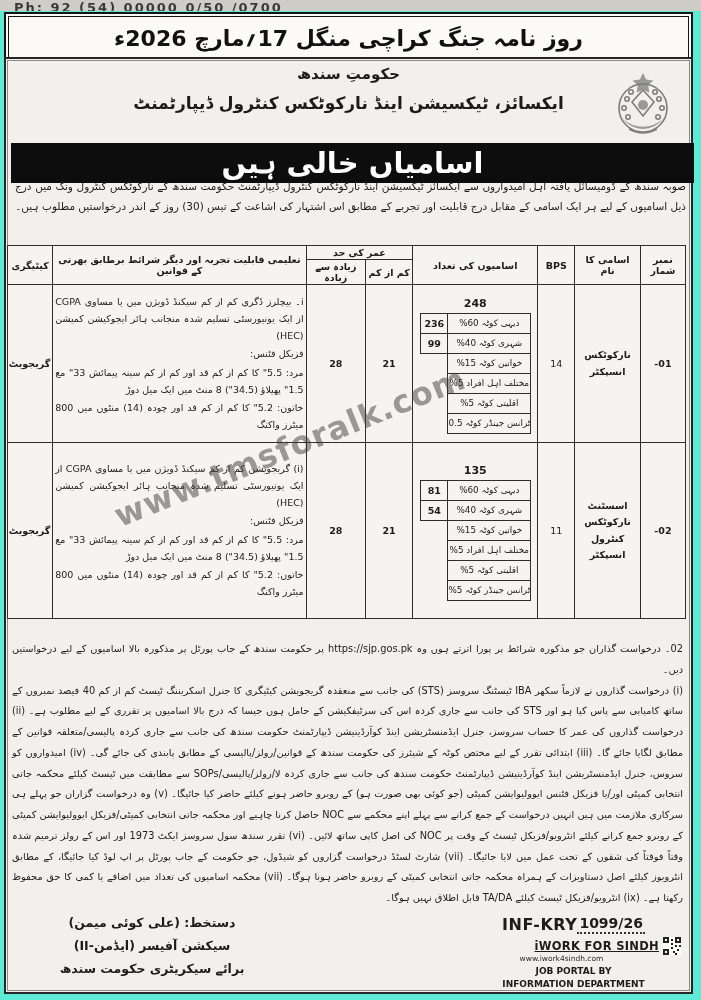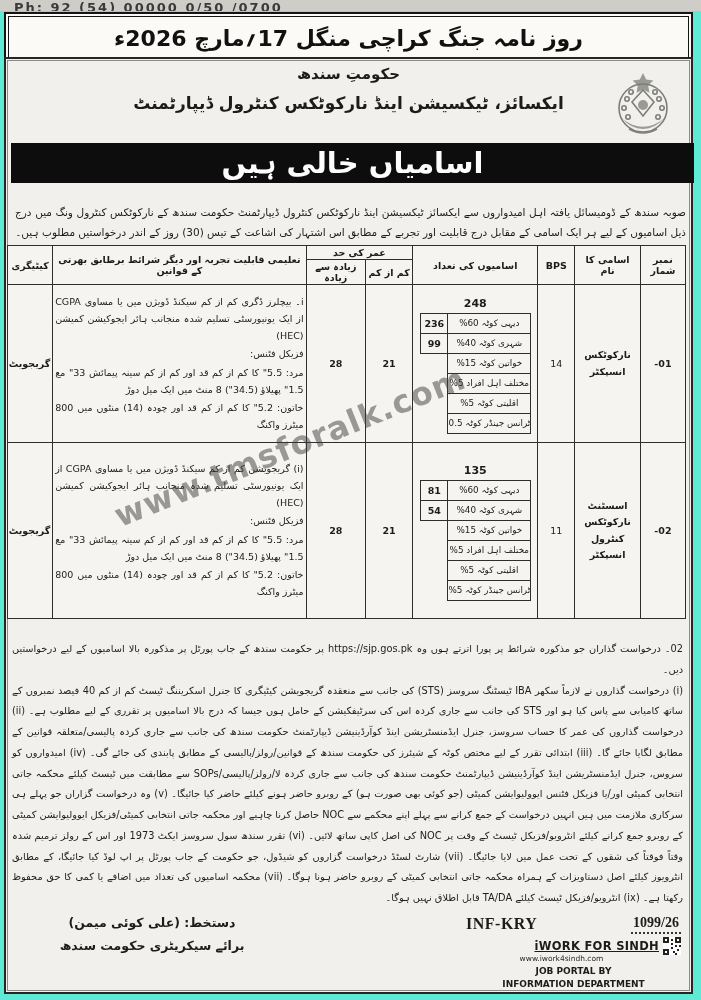--- a/index.html
+++ b/index.html
@@ -20,21 +20,21 @@
             border:2px solid #262626;box-sizing:border-box;}
   .main-inner{position:absolute;inset:1px;border:1px solid #8a8a86;}
   .hdr-gov{position:absolute;top:6px;left:0;width:100%;text-align:center;direction:rtl;
            font-weight:bold;font-size:15px;}
   .hdr-dept{position:absolute;top:34px;left:0;width:100%;text-align:center;direction:rtl;
             font-weight:bold;font-size:17px;}
   .emblem{position:absolute;top:2px;right:8px;}
   .banner{position:absolute;top:84px;left:5px;width:683px;height:40px;background:#0d0d0d;
           display:flex;align-items:center;justify-content:center;}
   .banner span{color:#fdfdfd;font-weight:bold;font-size:29px;direction:rtl;letter-spacing:1px;}
-  .intro{position:absolute;top:143px;left:6px;width:671px;direction:rtl;text-align:justify;
+  .intro{position:absolute;top:117px;left:6px;width:671px;direction:rtl;text-align:justify;
          font-size:10.5px;line-height:1.95;padding:0 3px;}
   
   .vac-table{position:absolute;top:186px;right:5px;direction:rtl;border-collapse:collapse;
              table-layout:fixed;width:679px;background:#f6f4f0;}
   .vac-table th,.vac-table td{border:1px solid #2e2e2e;padding:1px 2px;font-size:9.5px;
              vertical-align:middle;text-align:center;box-sizing:border-box;}
   .vac-table th{font-weight:bold;}
   .cell-top{vertical-align:top;padding-top:8px;}
   .serial-cell{direction:ltr;font-weight:bold;font-size:10px;}
   .post-cell{font-weight:bold;font-size:10px;line-height:1.7;}
@@ -52,21 +52,21 @@
   .age-cell{font-size:10.5px;font-weight:bold;direction:ltr;}
   
   .notes{position:absolute;top:580px;left:6px;width:671px;direction:rtl;text-align:justify;
          font-size:9.8px;line-height:2.12;}
   .notes p{margin:0;}
   
   .signature{position:absolute;left:26px;top:852px;width:240px;text-align:center;direction:rtl;
              font-size:12.5px;font-weight:bold;line-height:1.85;}
   
   .inf-block{position:absolute;right:10px;top:856px;width:215px;text-align:center;}
-  .inf-line{display:flex;direction:ltr;justify-content:space-between;align-items:flex-start;font-family:Liberation Serif, serif;}
+  .inf-line{display:flex;direction:ltr;justify-content:center;align-items:flex-start;}
   .inf-label{font-weight:bold;font-size:16px;letter-spacing:.5px;}
   .inf-number{font-weight:bold;font-size:14px;border-bottom:2px dotted #333;padding:0 2px 1px;}
   .portal-line{display:flex;direction:ltr;justify-content:flex-end;align-items:center;gap:4px;margin-top:3px;text-decoration:underline;}
   .portal-name{font-weight:bold;font-size:11.5px;letter-spacing:.3px;}
   .portal-url{font-size:7.5px;color:#2a2a2a;margin-top:-1px;margin-right:24px;}
   .portal-by{font-size:9px;font-weight:bold;line-height:1.4;margin-top:2px;}
   
   .watermark{position:absolute;left:100px;top:428px;width:380px;transform:rotate(-22deg);
              font-size:32px;font-weight:bold;color:rgba(60,60,60,.5);z-index:10;
              pointer-events:none;letter-spacing:1px;text-align:center;}
@@ -225,20 +225,21 @@
     </tbody>
       </table>
 
     <div class="notes">
       <p>02۔ درخواست گذاران جو مذکورہ شرائط پر پورا اترتے ہوں وہ https://sjp.gos.pk پر حکومت سندھ کے جاب پورٹل پر مذکورہ بالا اسامیوں کے لیے درخواستیں دیں۔</p>
       <p>(i) درخواست گذاروں نے لازماً سکھر IBA ٹیسٹنگ سروسز (STS) کی جانب سے منعقدہ گریجویشن کیٹیگری کا جنرل اسکریننگ ٹیسٹ کم از کم 40 فیصد نمبروں کے ساتھ کامیابی سے پاس کیا ہو اور STS کی جانب سے جاری کردہ اس کی سرٹیفکیشن کے حامل ہوں جیسا کہ درج بالا اسامیوں پر تقرری کے لیے مطلوب ہے۔ (ii) درخواست گذاروں کی عمر کا حساب سروسز، جنرل ایڈمنسٹریشن اینڈ کوآرڈینیشن ڈیپارٹمنٹ حکومت سندھ کی جانب سے جاری کردہ پالیسی/متعلقہ قوانین کے مطابق لگایا جائے گا۔ (iii) ابتدائی تقرر کے لیے مختص کوٹہ کے شیئرز کی حکومت سندھ کے قوانین/رولز/پالیسی کے مطابق پابندی کی جائے گی۔ (iv) امیدواروں کو سروس، جنرل ایڈمنسٹریشن اینڈ کوآرڈینیشن ڈیپارٹمنٹ حکومت سندھ کی جانب سے جاری کردہ لا/رولز/پالیسی/SOPs سے مطابقت میں ٹیسٹ کیلئے محکمہ جاتی انتخابی کمیٹی اور/یا فزیکل فٹنس ایوولیوایشن کمیٹی (جو کوئی بھی صورت ہو) کے روبرو حاضر ہونے کیلئے حاضر کیا جائیگا۔ (v) وہ درخواست گزاران جو پہلے ہی سرکاری ملازمت میں ہیں انہیں درخواست کے جمع کرانے سے پہلے اپنے محکمے سے NOC حاصل کرنا چاہیے اور محکمہ جاتی انتخابی کمیٹی/فزیکل ایوولیوایشن کمیٹی کے روبرو جمع کرانے کیلئے انٹرویو/فزیکل ٹیسٹ کے وقت پر NOC کی اصل کاپی ساتھ لائیں۔ (vi) تقرر سندھ سول سروسز ایکٹ 1973 اور اس کے رولز ترمیم شدہ وقتاً فوقتاً کی شقوں کے تحت عمل میں لایا جائیگا۔ (vii) شارٹ لسٹڈ درخواست گزاروں کو شیڈول، جو حکومت کے جاب پورٹل پر اپ لوڈ کیا جائیگا، کے مطابق انٹرویوز کیلئے اصل دستاویزات کے ہمراہ محکمہ جاتی انتخابی کمیٹی کے روبرو حاضر ہونا ہوگا۔ (vii) محکمہ اسامیوں کی تعداد میں اضافے یا کمی کا حق محفوظ رکھتا ہے۔ (ix) انٹرویو/فزیکل ٹیسٹ کیلئے TA/DA قابل اطلاق نہیں ہوگا۔</p>
     </div>
 
     <div class="signature">
       <div>دستخط: (علی کوئی میمن)</div>
+      <div>سیکشن آفیسر (ایڈمن-II)</div>
       <div>برائے سیکریٹری حکومت سندھ</div>
     </div>
 
     <div class="inf-block">
       <div class="inf-line">
         <span class="inf-label">INF-KRY</span>
         <span class="inf-number">1099/26</span>
       </div>
       <div class="portal-line">
         <span class="portal-name">iWORK FOR SINDH</span>

